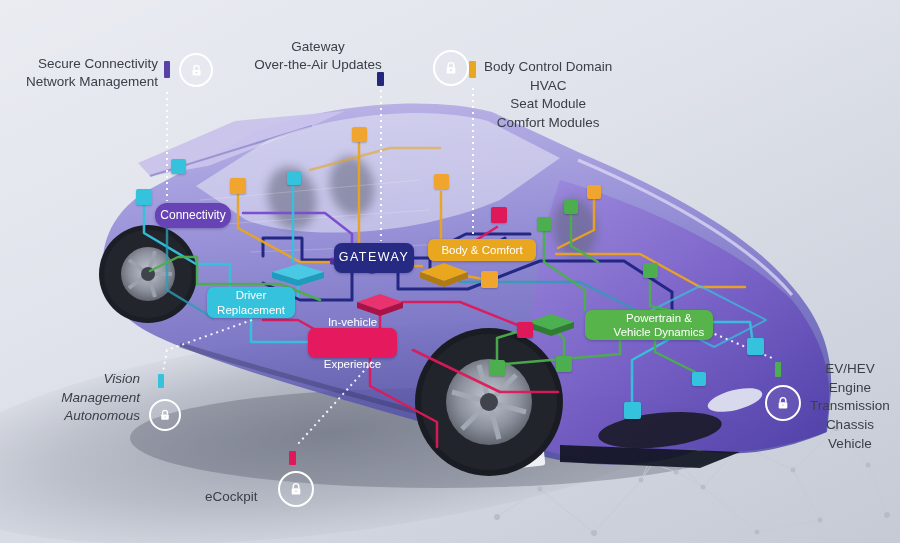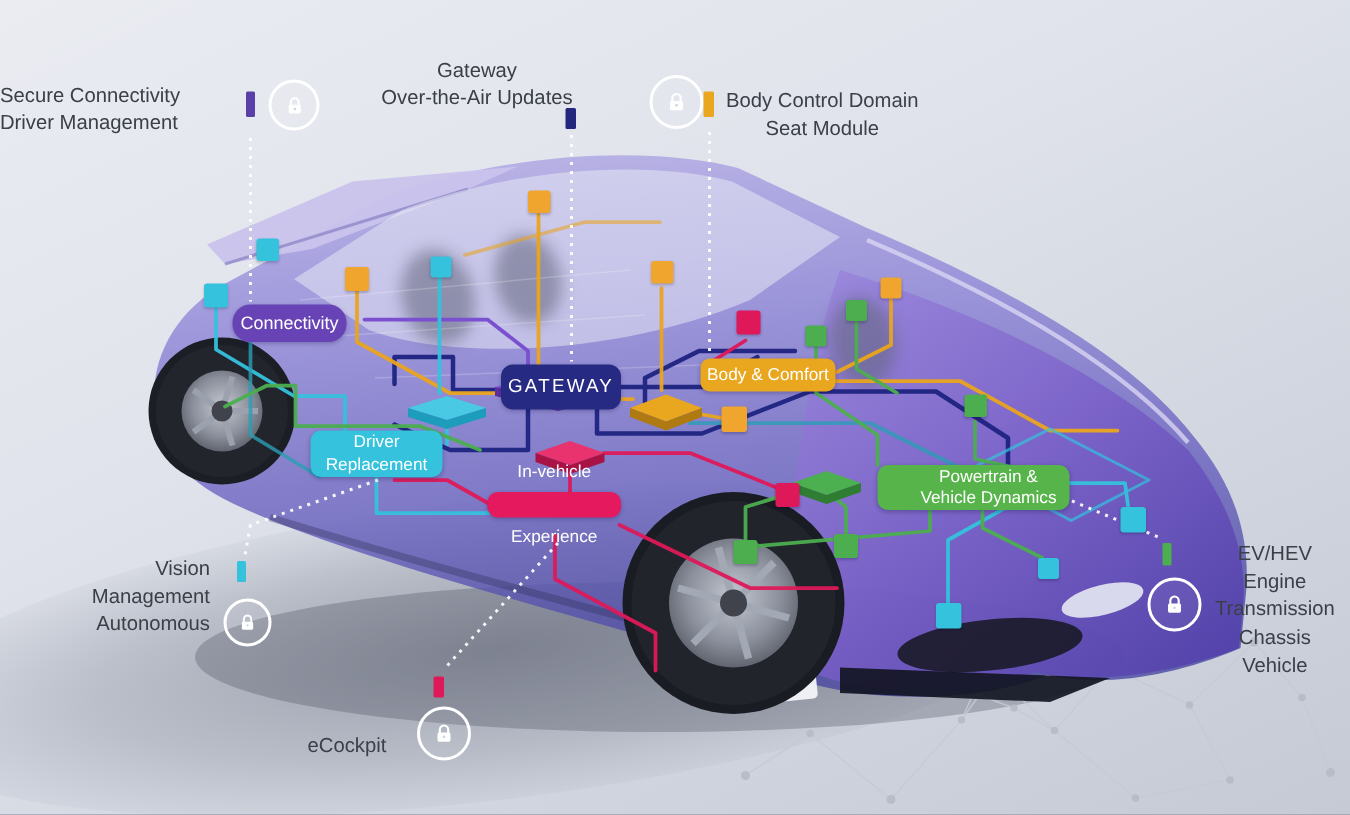--- a/index.html
+++ b/index.html
@@ -261,37 +261,37 @@
 
   <div class="btn" id="btn-gateway" style="left: 334px; top: 243px; width: 80px; height: 30px; background-color: rgb(39, 42, 131);">
     <span class="ln">GATEWAY</span>
   </div>
 
   <div class="btn" id="btn-driver" style="left: 207px; top: 287px; width: 88px; height: 31px; background-color: rgb(53, 194, 221);">
     <span class="ln">Driver</span>
     <span class="ln">Replacement</span>
   </div>
 
-  <div class="btn" id="btn-invehicle" style="left: 325px; top: 328px; width: 89px; height: 17px; background-color: rgb(229, 25, 94); gap: 28px;">
+  <div class="btn" id="btn-invehicle" style="left: 308px; top: 328px; width: 89px; height: 30px; background-color: rgb(229, 25, 94); gap: 28px;">
     <span class="ln">In-vehicle</span>
     <span class="ln">Experience</span>
   </div>
 
-  <div class="btn" id="btn-bodycomfort" style="left: 467px; top: 239px; width: 90px; height: 22px; border-radius: 6px; background-color: rgb(233, 167, 31);">
+  <div class="btn" id="btn-bodycomfort" style="left: 428px; top: 239px; width: 108px; height: 22px; border-radius: 6px; background-color: rgb(233, 167, 31);">
     <span class="ln">Body &amp; Comfort</span>
   </div>
 
   <div class="btn" id="btn-powertrain" style="left: 585px; top: 310px; width: 108px; height: 30px; background-color: rgb(87, 180, 75); padding-left: 20px;">
     <span class="ln">Powertrain &amp;</span>
     <span class="ln">Vehicle Dynamics</span>
   </div>
 
-  <div class="callout" style="left:0;top:55px;width:158px;text-align:left;">
+  <div class="callout" style="left:0;top:55px;width:158px;text-align:right;">
     <span class="ln">Secure Connectivity</span>
-    <span class="ln">Driver Management</span>
+    <span class="ln">Network Management</span>
   </div>
   <div class="bar" style="left: 164px; top: 61px; width: 6px; height: 17px; background-color: rgb(91, 63, 168);"></div>
   <div class="lock" style="left:179px;top:53px;width:30px;height:30px;">
     <svg viewBox="0 0 20 20" width="15" height="15">
       <path d="M6.5,9.5 V6.8 a3.5,3.5 0 0 1 7,0 V9.5" stroke="#fff" stroke-width="1.8" fill="none"></path>
       <rect x="4.6" y="9.2" width="10.8" height="7.6" rx="1.3" fill="#fff"></rect>
       <circle cx="10" cy="12.8" r="1.1" fill="#cfd4dd"></circle>
     </svg>
   </div>
 
@@ -304,24 +304,26 @@
   <div class="lock" style="left:433px;top:50px;width:32px;height:32px;">
     <svg viewBox="0 0 20 20" width="16" height="16">
       <path d="M6.5,9.5 V6.8 a3.5,3.5 0 0 1 7,0 V9.5" stroke="#fff" stroke-width="1.8" fill="none"></path>
       <rect x="4.6" y="9.2" width="10.8" height="7.6" rx="1.3" fill="#fff"></rect>
       <circle cx="10" cy="12.8" r="1.1" fill="#cfd4dd"></circle>
     </svg>
   </div>
   <div class="bar" style="left: 469px; top: 61px; width: 7px; height: 17px; background-color: rgb(233, 167, 31);"></div>
   <div class="callout" style="left:484px;top:58px;line-height:1.38;">
     <span class="ln">Body Control Domain</span>
+    <span class="ln">HVAC</span>
     <span class="ln">Seat Module</span>
-  </div>
-
-  <div class="callout" style="left:20px;top:370px;width:120px;text-align:right;line-height:1.38;">
+    <span class="ln">Comfort Modules</span>
+  </div>
+
+  <div class="callout" style="left:20px;top:370px;width:120px;text-align:right;line-height:1.38;font-style:italic;">
     <span class="ln">Vision</span>
     <span class="ln">Management</span>
     <span class="ln">Autonomous</span>
   </div>
   <div class="bar" style="left: 158px; top: 374px; width: 6px; height: 14px; background-color: rgb(53, 194, 221);"></div>
   <div class="lock" style="left:149px;top:399px;width:28px;height:28px;">
     <svg viewBox="0 0 20 20" width="14" height="14">
       <path d="M6.5,9.5 V6.8 a3.5,3.5 0 0 1 7,0 V9.5" stroke="#fff" stroke-width="1.8" fill="none"></path>
       <rect x="4.6" y="9.2" width="10.8" height="7.6" rx="1.3" fill="#fff"></rect>
       <circle cx="10" cy="12.8" r="1.1" fill="#cfd4dd"></circle>

